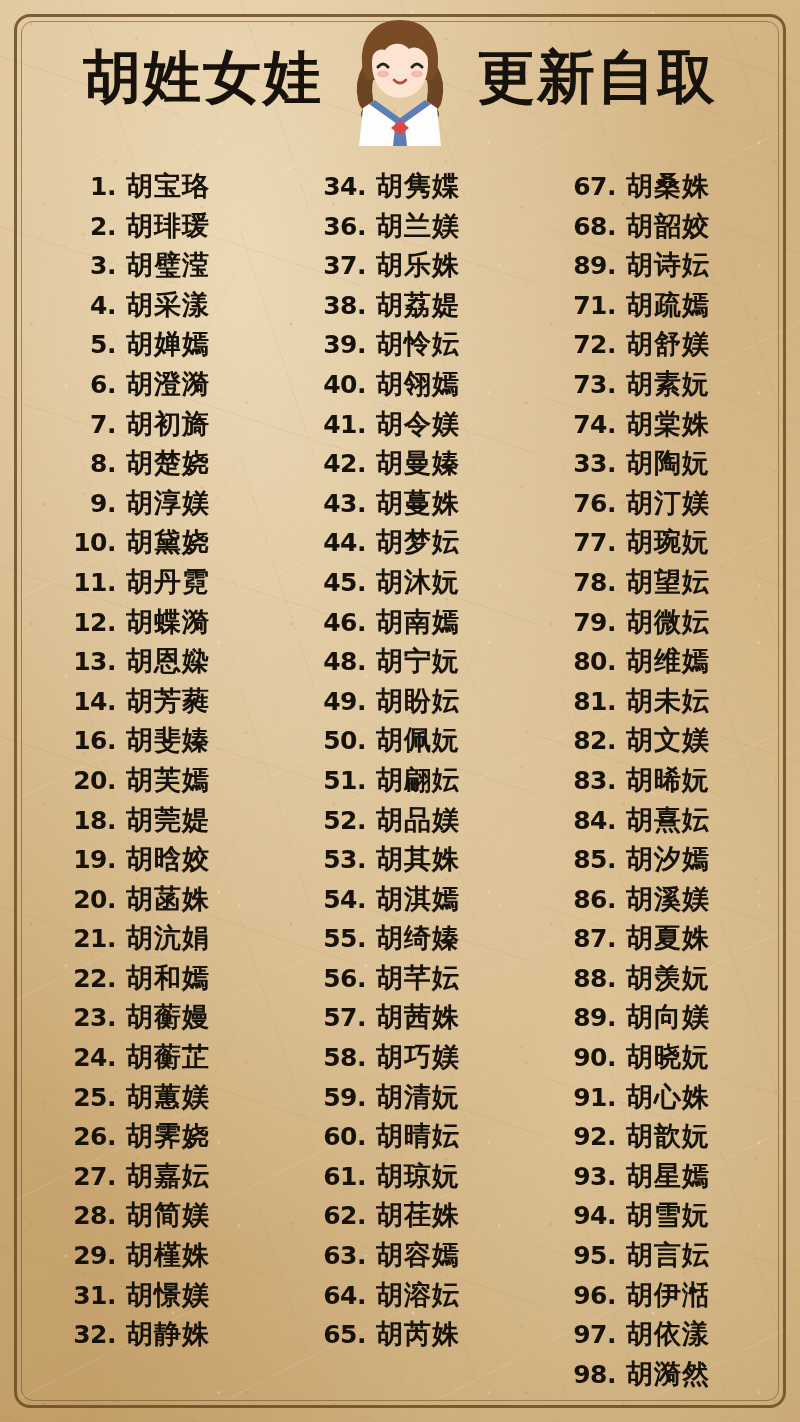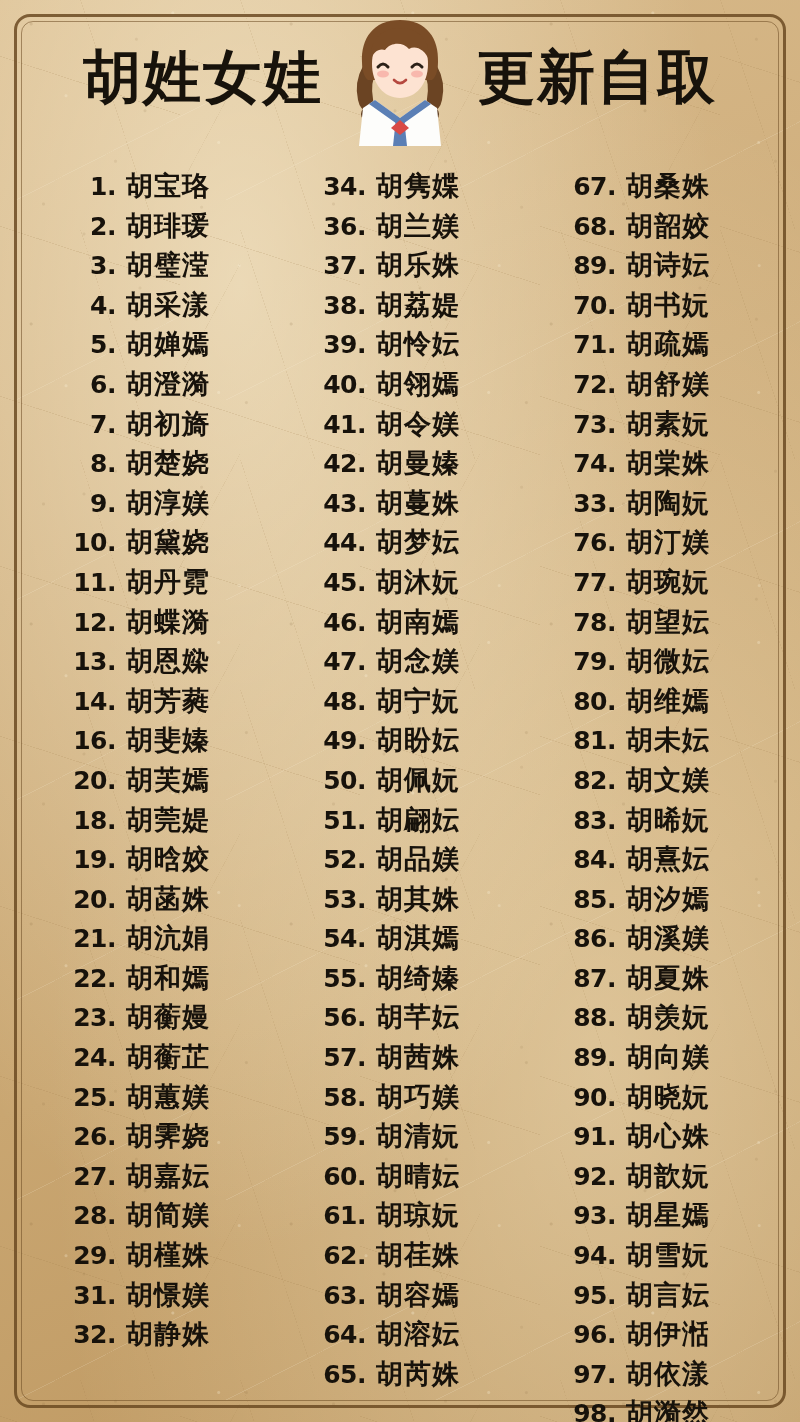--- a/index.html
+++ b/index.html
@@ -361,24 +361,20 @@
         </div>
       <div class="row">
           <span class="num">45.</span>
           <span class="name">胡沐妧</span>
         </div>
       <div class="row">
           <span class="num">46.</span>
           <span class="name">胡南嫣</span>
         </div>
       <div class="row">
-          <span class="num">47.</span>
-          <span class="name">胡念媄</span>
-        </div>
-      <div class="row">
           <span class="num">48.</span>
           <span class="name">胡宁妧</span>
         </div>
       <div class="row">
           <span class="num">49.</span>
           <span class="name">胡盼妘</span>
         </div>
       <div class="row">
           <span class="num">50.</span>
           <span class="name">胡佩妧</span>
@@ -453,24 +449,20 @@
         </div>
       <div class="row">
           <span class="num">68.</span>
           <span class="name">胡韶姣</span>
         </div>
       <div class="row">
           <span class="num">89.</span>
           <span class="name">胡诗妘</span>
         </div>
       <div class="row">
-          <span class="num">70.</span>
-          <span class="name">胡书妧</span>
-        </div>
-      <div class="row">
           <span class="num">71.</span>
           <span class="name">胡疏嫣</span>
         </div>
       <div class="row">
           <span class="num">72.</span>
           <span class="name">胡舒媄</span>
         </div>
       <div class="row">
           <span class="num">73.</span>
           <span class="name">胡素妧</span>

